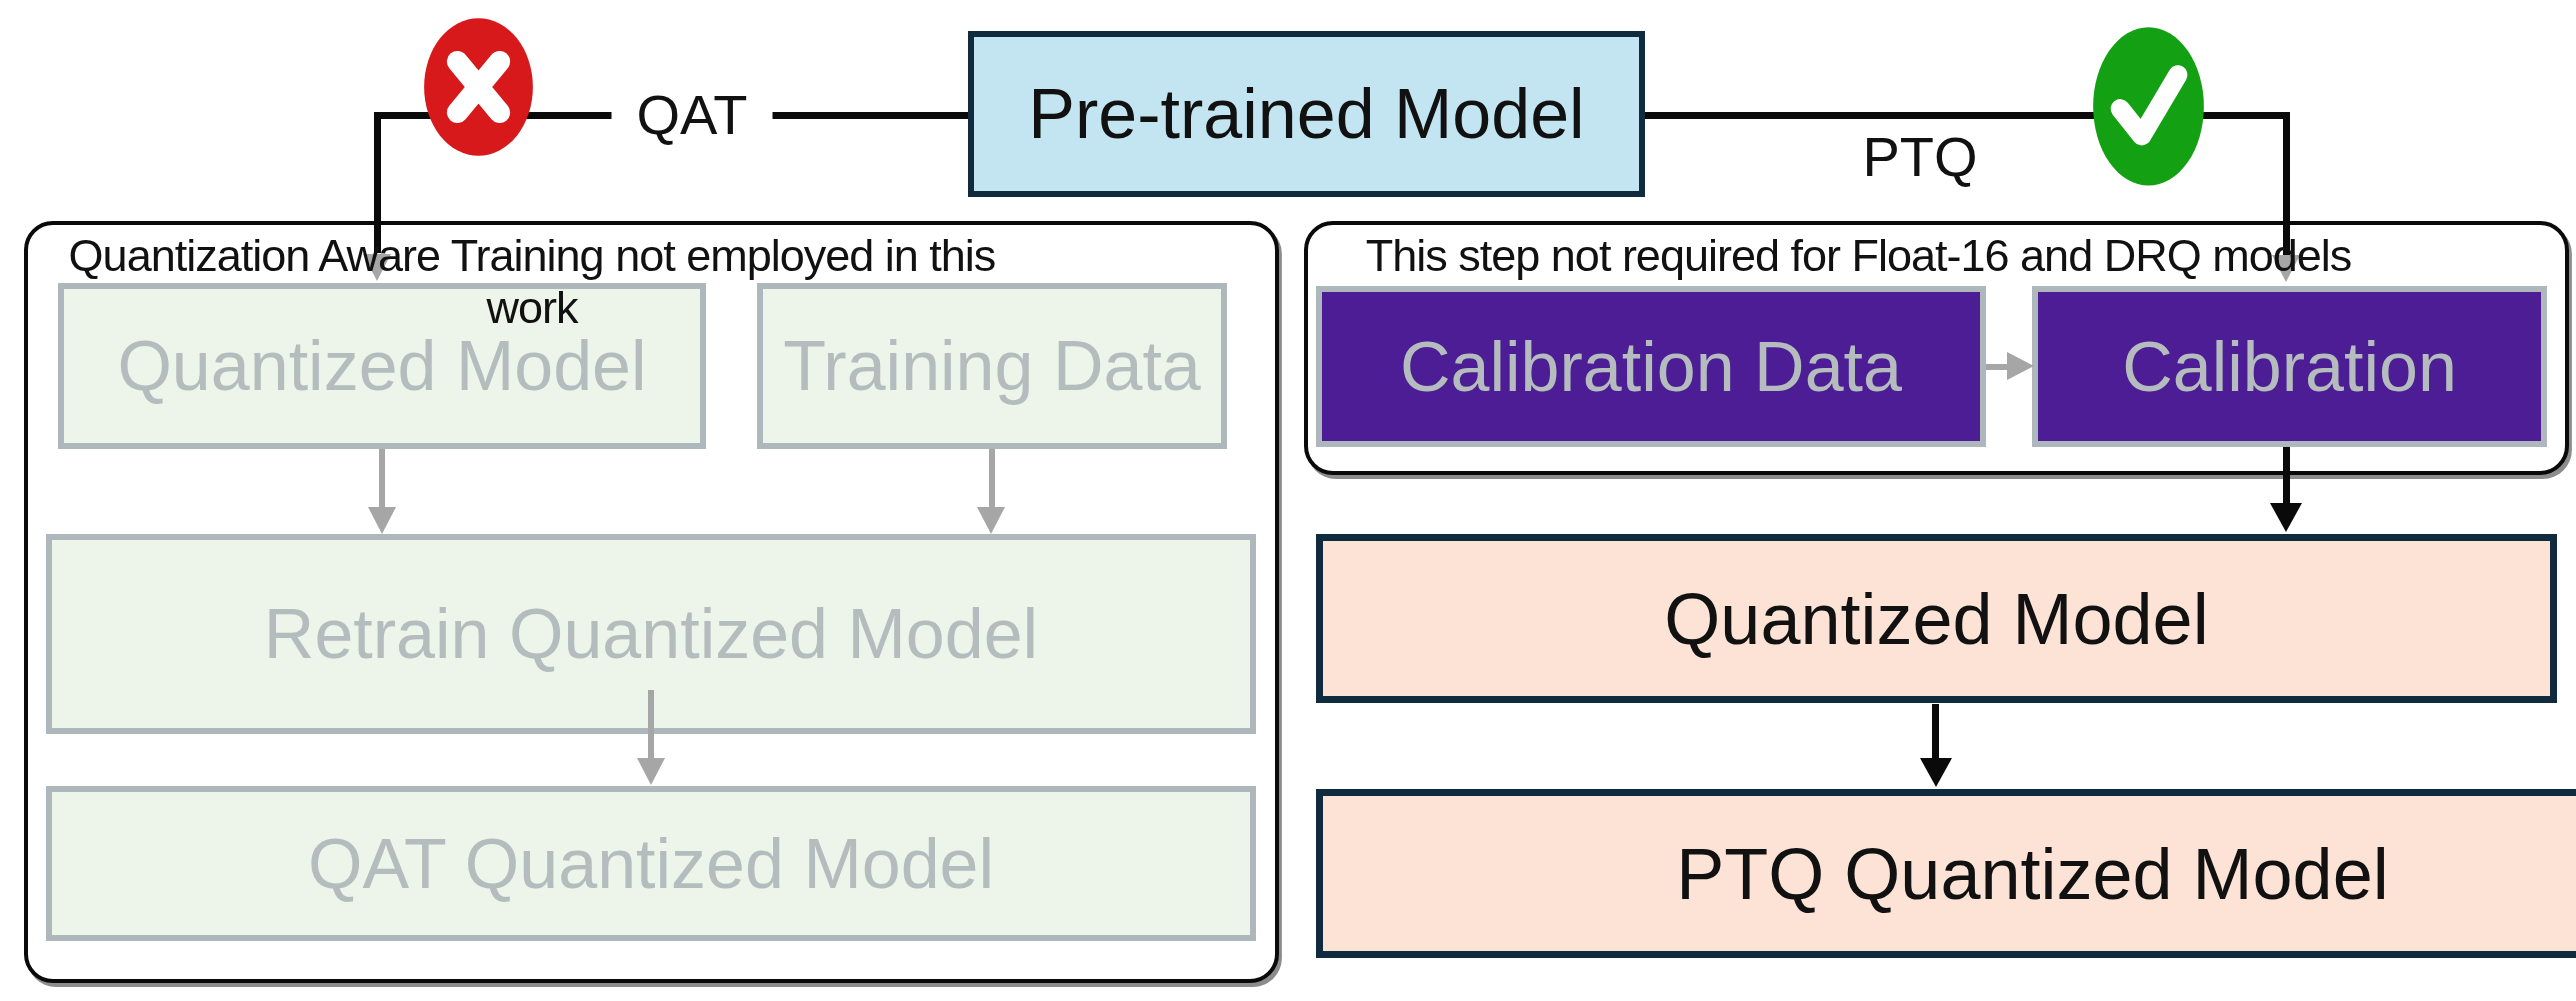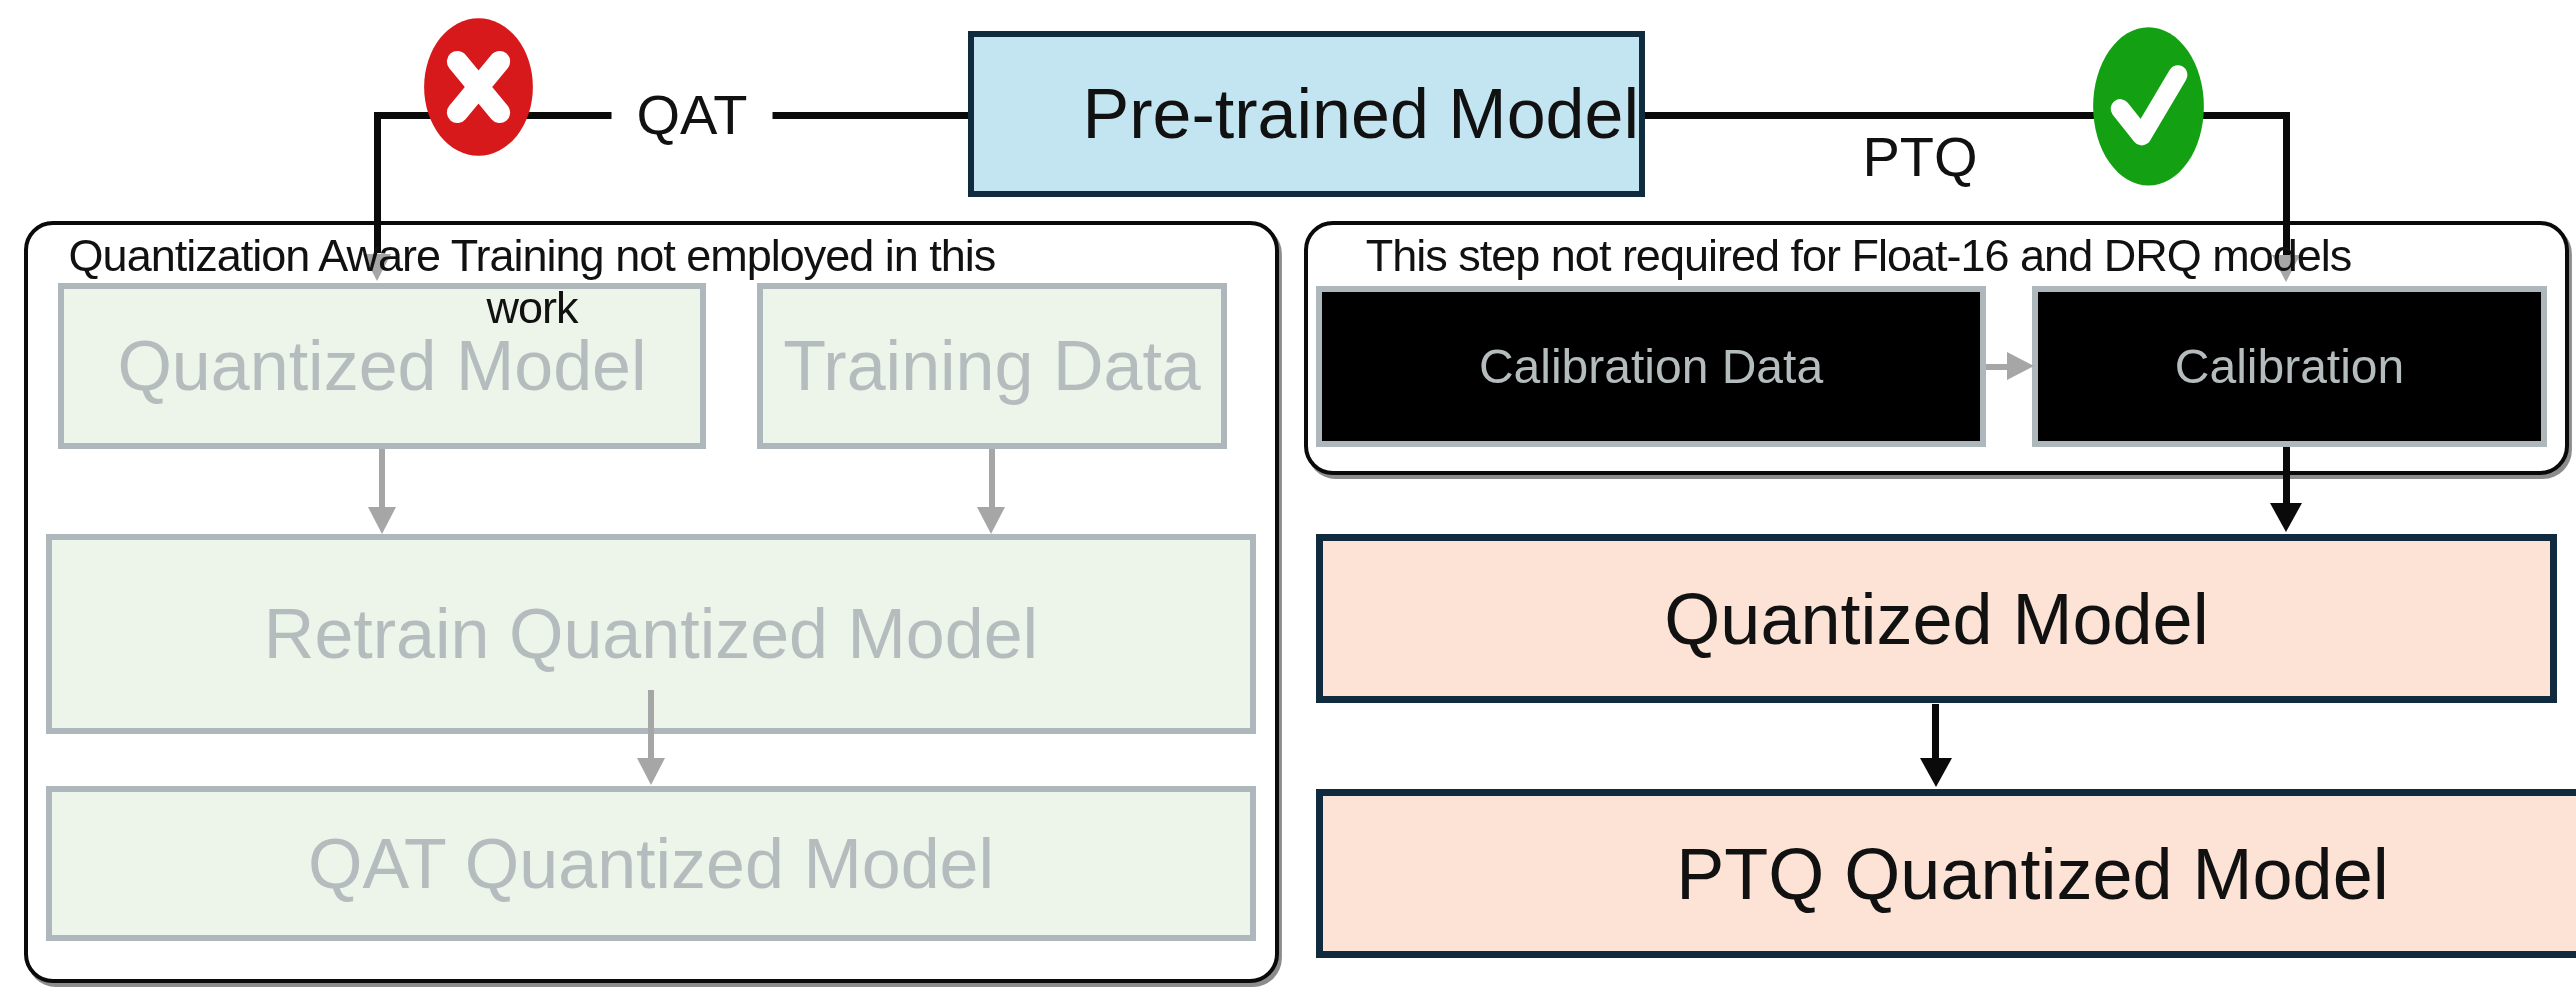--- a/index.html
+++ b/index.html
@@ -6,27 +6,27 @@
   body{width:2576px;height:1002px;position:relative;overflow:hidden;
        font-family:"Liberation Sans", sans-serif;}
 
   .abs{position:absolute;}
 
   
   .node{display:flex;align-items:center;justify-content:center;
         box-sizing:border-box;text-align:center;}
   .pretrained{left:968px;top:31px;width:677px;height:166px;
         background:#c3e5f2;border:6.8px solid #0f2b3d;
-        font-size:70px;color:#111;z-index:3;justify-content:flex-end;}
+        font-size:70px;color:#111;z-index:3;}
   .solid-orange{background:#fce3d6;border:7.7px solid #0f2b3d;
         font-size:72px;color:#111;z-index:3;}
   .faded-green{background:#edf4ea;border:6.8px solid #aeb8bc;
         font-size:70px;color:#b5bcbe;}
-  .faded-pink{background:#000000;border:6.8px solid #aeb8bc;
-        font-size:48px;color:#b5bcbe;}
+  .faded-pink{background:#4c1d95;border:6.8px solid #aeb8bc;
+        font-size:70px;color:#b5bcbe;}
 
   
   .panel{box-sizing:border-box;border:4.8px solid #0a0a0a;border-radius:29px;
          background:#ffffff;box-shadow:2.9px 3.9px 0 rgba(0,0,0,0.45);}
   .caption{width:100%;text-align:center;font-size:45px;color:#111;
            letter-spacing:-1px;z-index:2;}
 
   
   .hline{height:6.8px;background:#0a0a0a;z-index:1;}
   .vline{width:6.8px;background:#0a0a0a;z-index:1;}

